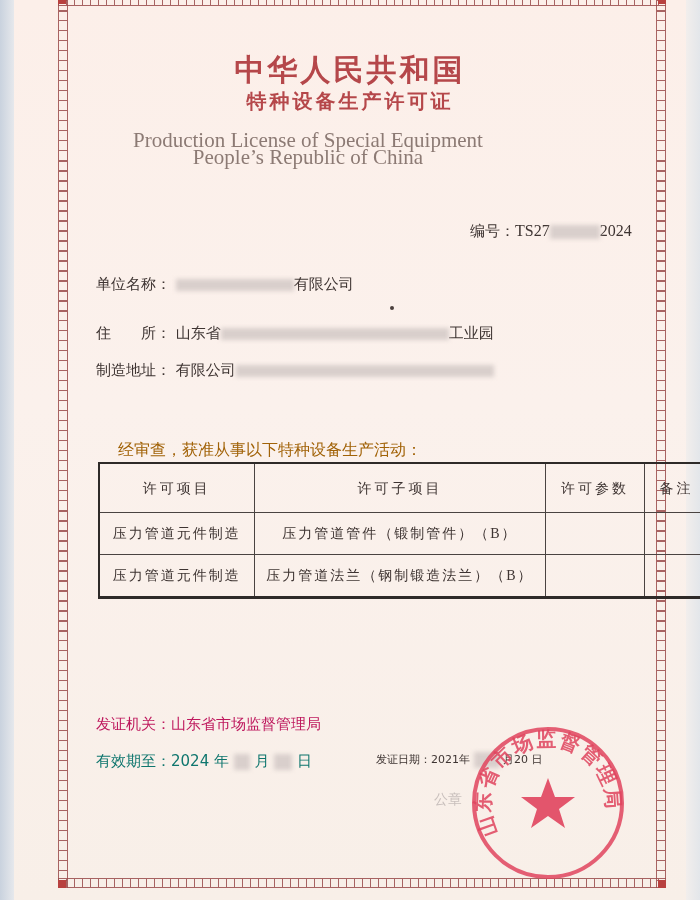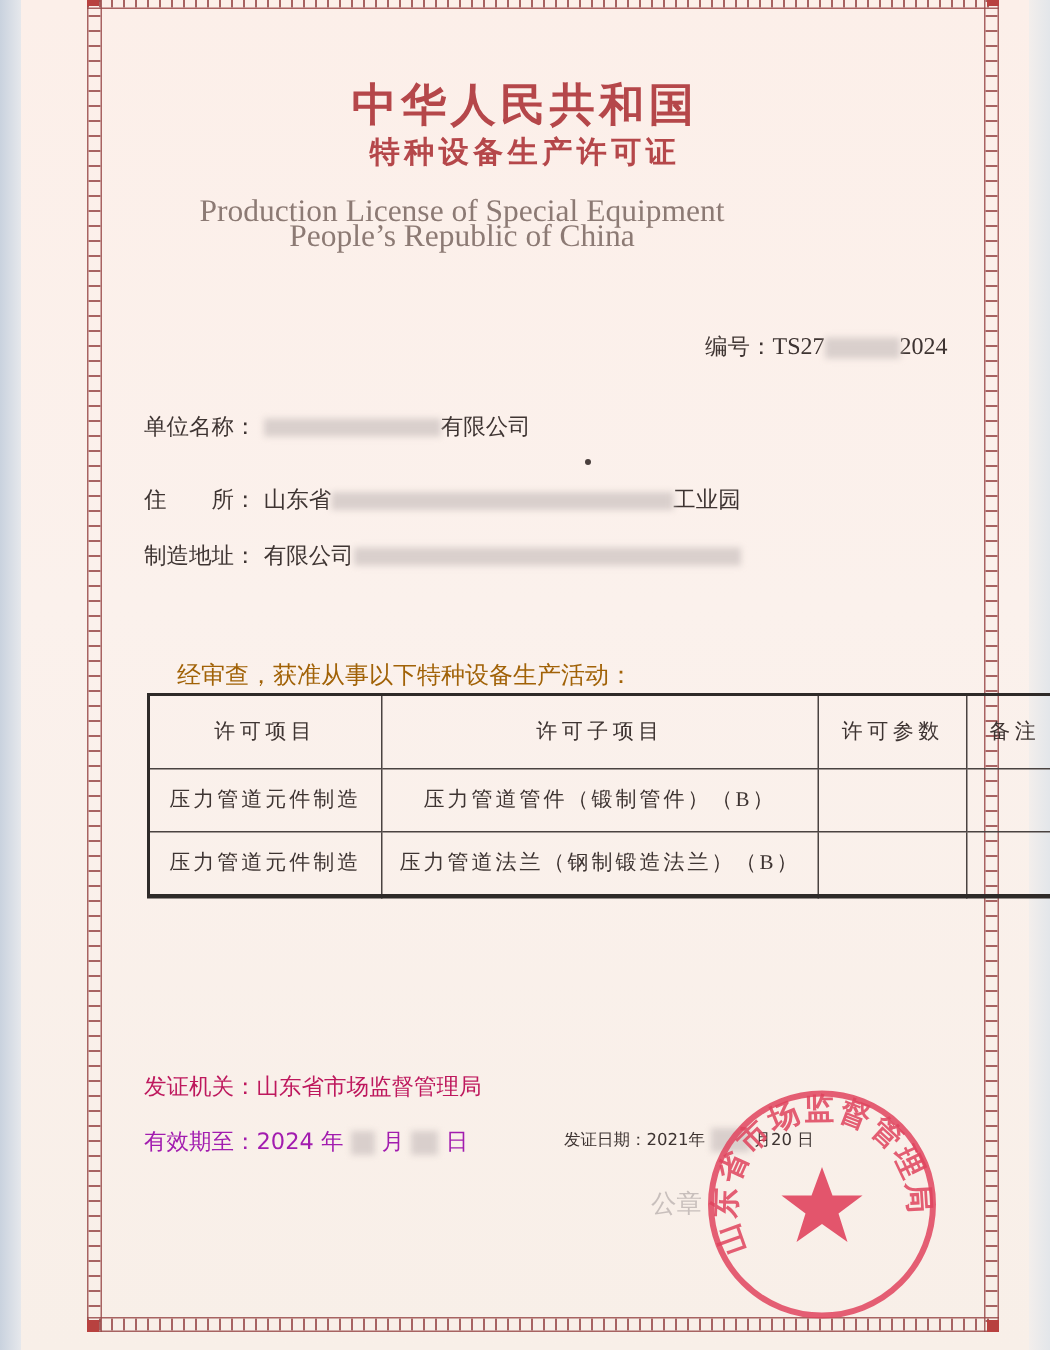--- a/index.html
+++ b/index.html
@@ -70,23 +70,23 @@
     border:1px solid #4a4341; font-weight:normal; text-align:center; font-size:14px; line-height:20px; padding:0;
   }
   table.permits th { height:48px; letter-spacing:3px; }
   table.permits td { height:41px; letter-spacing:2px;font-family:Liberation Serif, serif; }
   .c1 { width:132px; }
   .c2 { width:250px; }
   .c3 { width:84px; }
   .c4 { width:54px; }
 
   .issuer { position:absolute; left:96px; top:715px; font-size:15px; color:#be185d; font-family:"DejaVu Sans", sans-serif; }
-  .valid { position:absolute; left:96px; top:752px; font-size:15px; color:#a21caf; font-family:"DejaVu Sans", sans-serif; }
+  .valid { position:absolute; left:96px; top:752px; font-size:15px; color:#0f766e; font-family:"DejaVu Sans", sans-serif; }
   .issued { position:absolute; left:376px; top:752px; font-size:11px; color:#3e3432; font-family:"DejaVu Sans", sans-serif; }
-  .seal-note { position:absolute; left:434px; top:791px; font-size:17px; color:#c8bfbc; font-family:"DejaVu Sans", sans-serif;text-align:right; }
+  .seal-note { position:absolute; left:434px; top:791px; font-size:14px; color:#c8bfbc; font-family:"DejaVu Sans", sans-serif;text-align:right; }
 
   .seal { position:absolute; left:468px; top:723px; width:160px; height:160px; }
   .dot { position:absolute; left:390px; top:306px; width:4px; height:4px; border-radius:50%; background:#4a3f3d; }
 </style>
 </head>
 <body>
 
 <div class="left-edge"></div>
 <div class="right-edge"></div>
 

